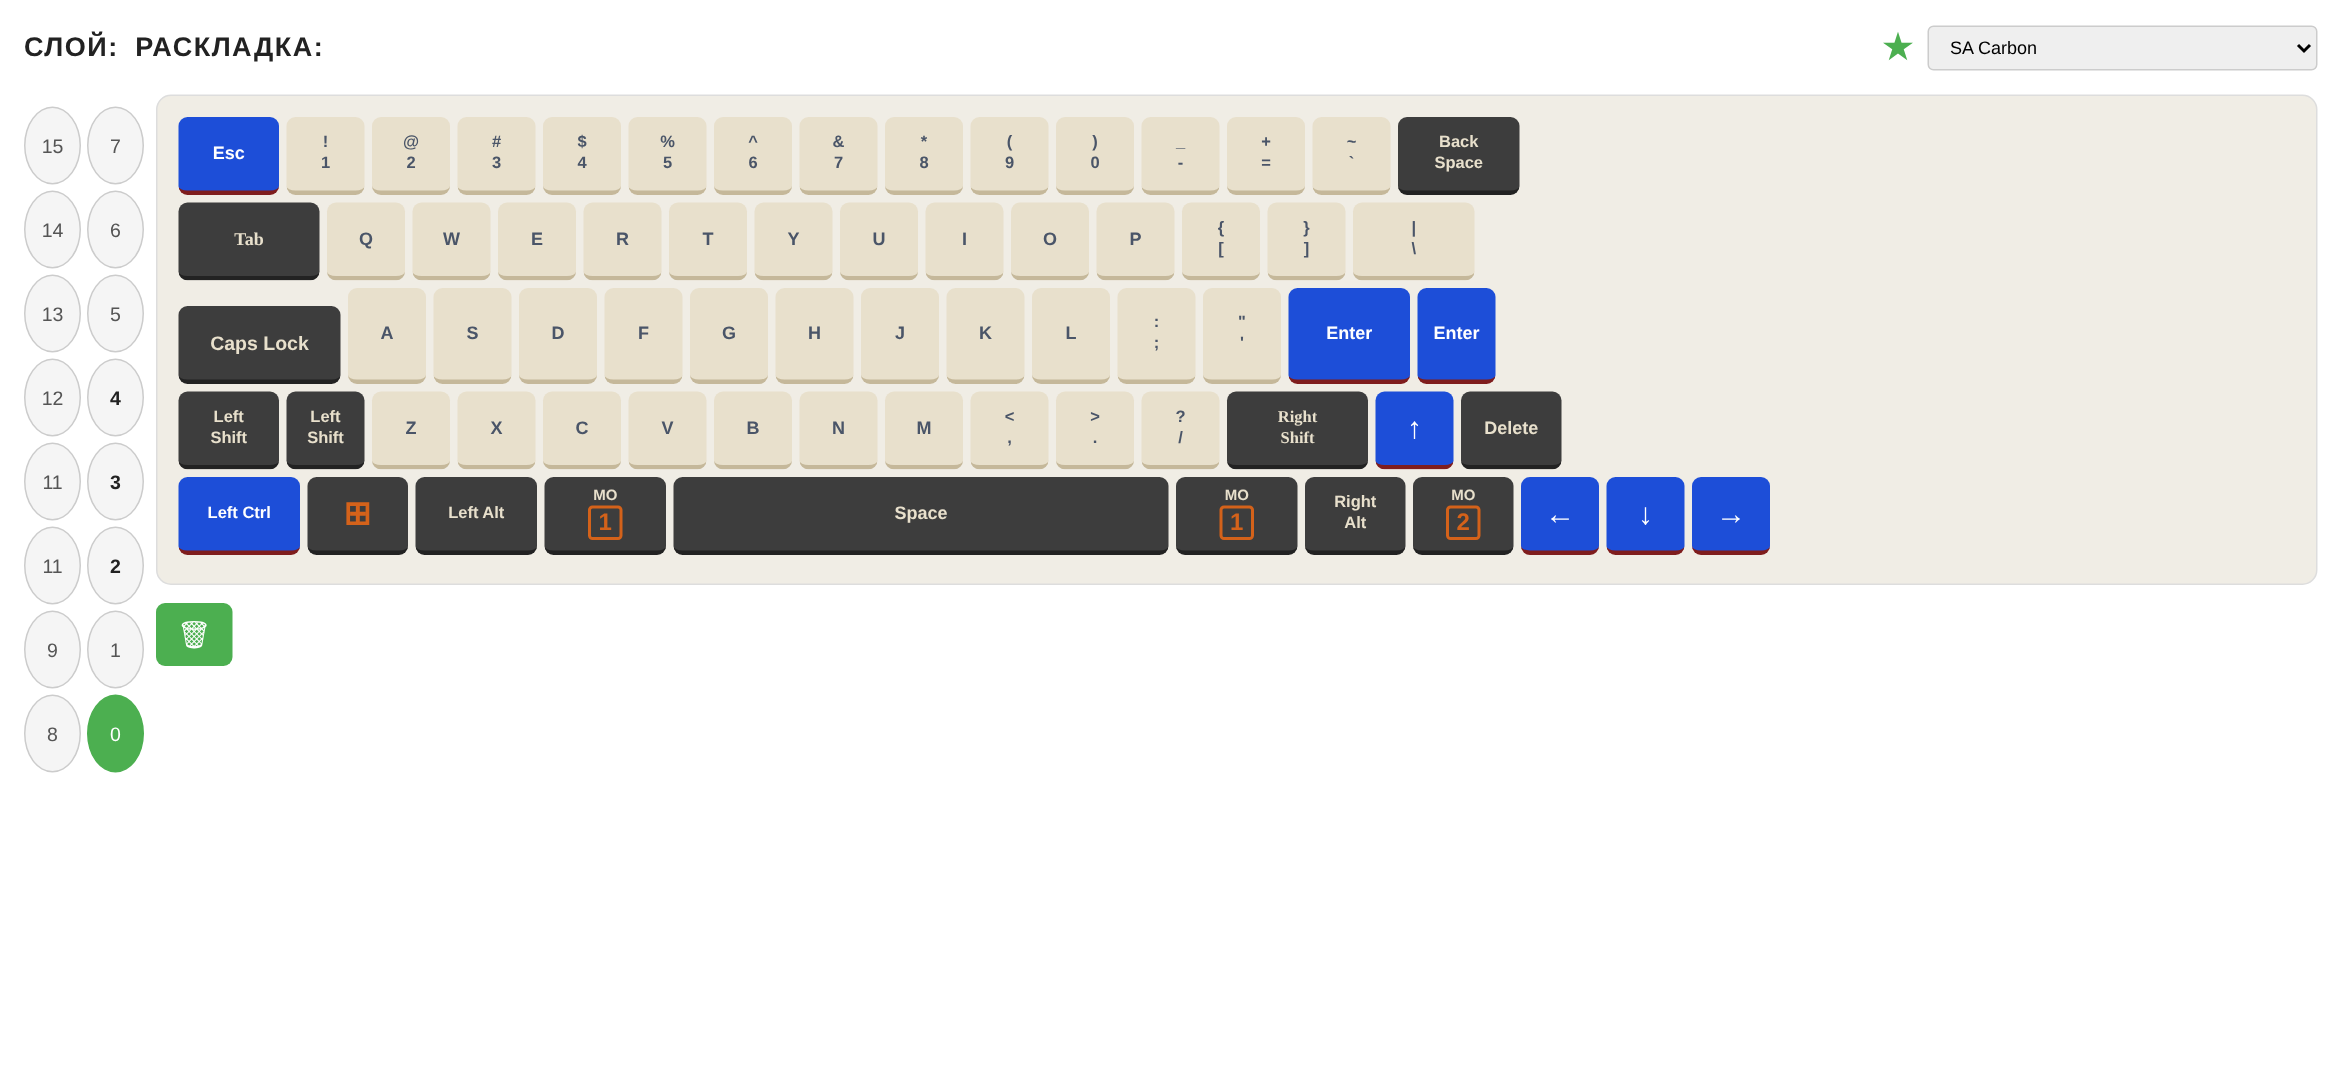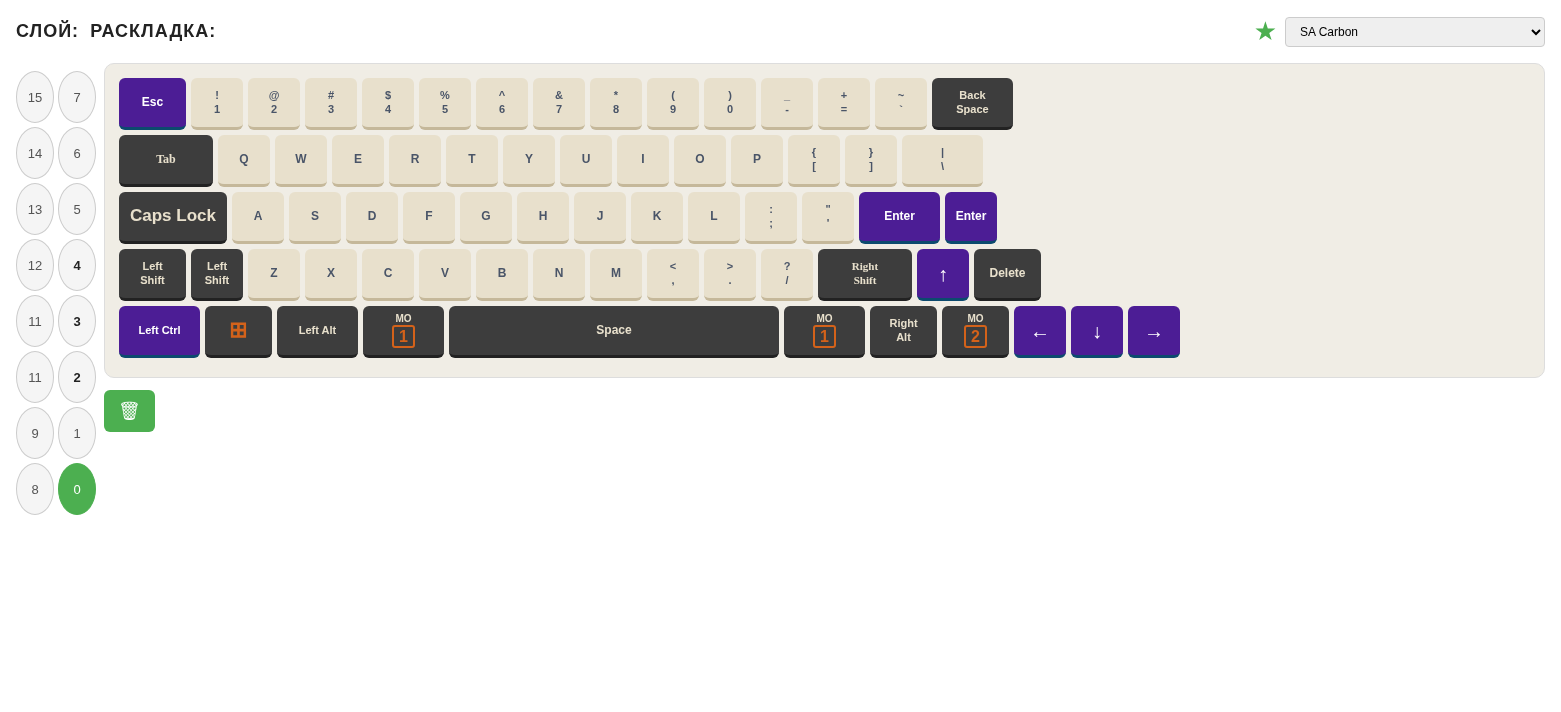--- a/index.html
+++ b/index.html
@@ -124,23 +124,23 @@
       background: #e8e0cc;
       color: #4a5568;
       border-bottom: 3px solid #c5b89a;
     }
     .key-dark {
       background: #3d3d3d;
       color: #e8e0cc;
       border-bottom: 3px solid #222;
     }
     .key-orange {
-      background: #4c1d95;
+      background: #1d4ed8;
       color: #fff;
-      border-bottom: 3px solid #0c4a6e;
+      border-bottom: 3px solid #7f1d1d;
     }
 
     
     .w1 { width: 52px; }
     .w1-25 { width: 67px; }
     .w1-5 { width: 81px; }
     .w1-75 { width: 94px; font-family: Liberation Serif, serif; }
     .w2 { width: 108px; }
     .two-line {
       display: flex;
@@ -378,21 +378,21 @@
           </div>
         <div class="key key-beige w1-5">
             <div class="two-line">
               <span class="top">|</span>
               <span class="bot">\</span>
             </div>
           </div>
       </div>
 
       <div class="keyboard-row">
-        <div class="key key-dark w2" style="font-size:17px;">Caps Lock</div>
+        <div class="key key-dark w2" style="font-size:13px;margin-top:12px;">Caps Lock</div>
         <div class="key key-beige w1">A</div>
         <div class="key key-beige w1">S</div>
         <div class="key key-beige w1">D</div>
         <div class="key key-beige w1">F</div>
         <div class="key key-beige w1">G</div>
         <div class="key key-beige w1">H</div>
         <div class="key key-beige w1">J</div>
         <div class="key key-beige w1">K</div>
         <div class="key key-beige w1">L</div>
         <div class="key key-beige w1">

